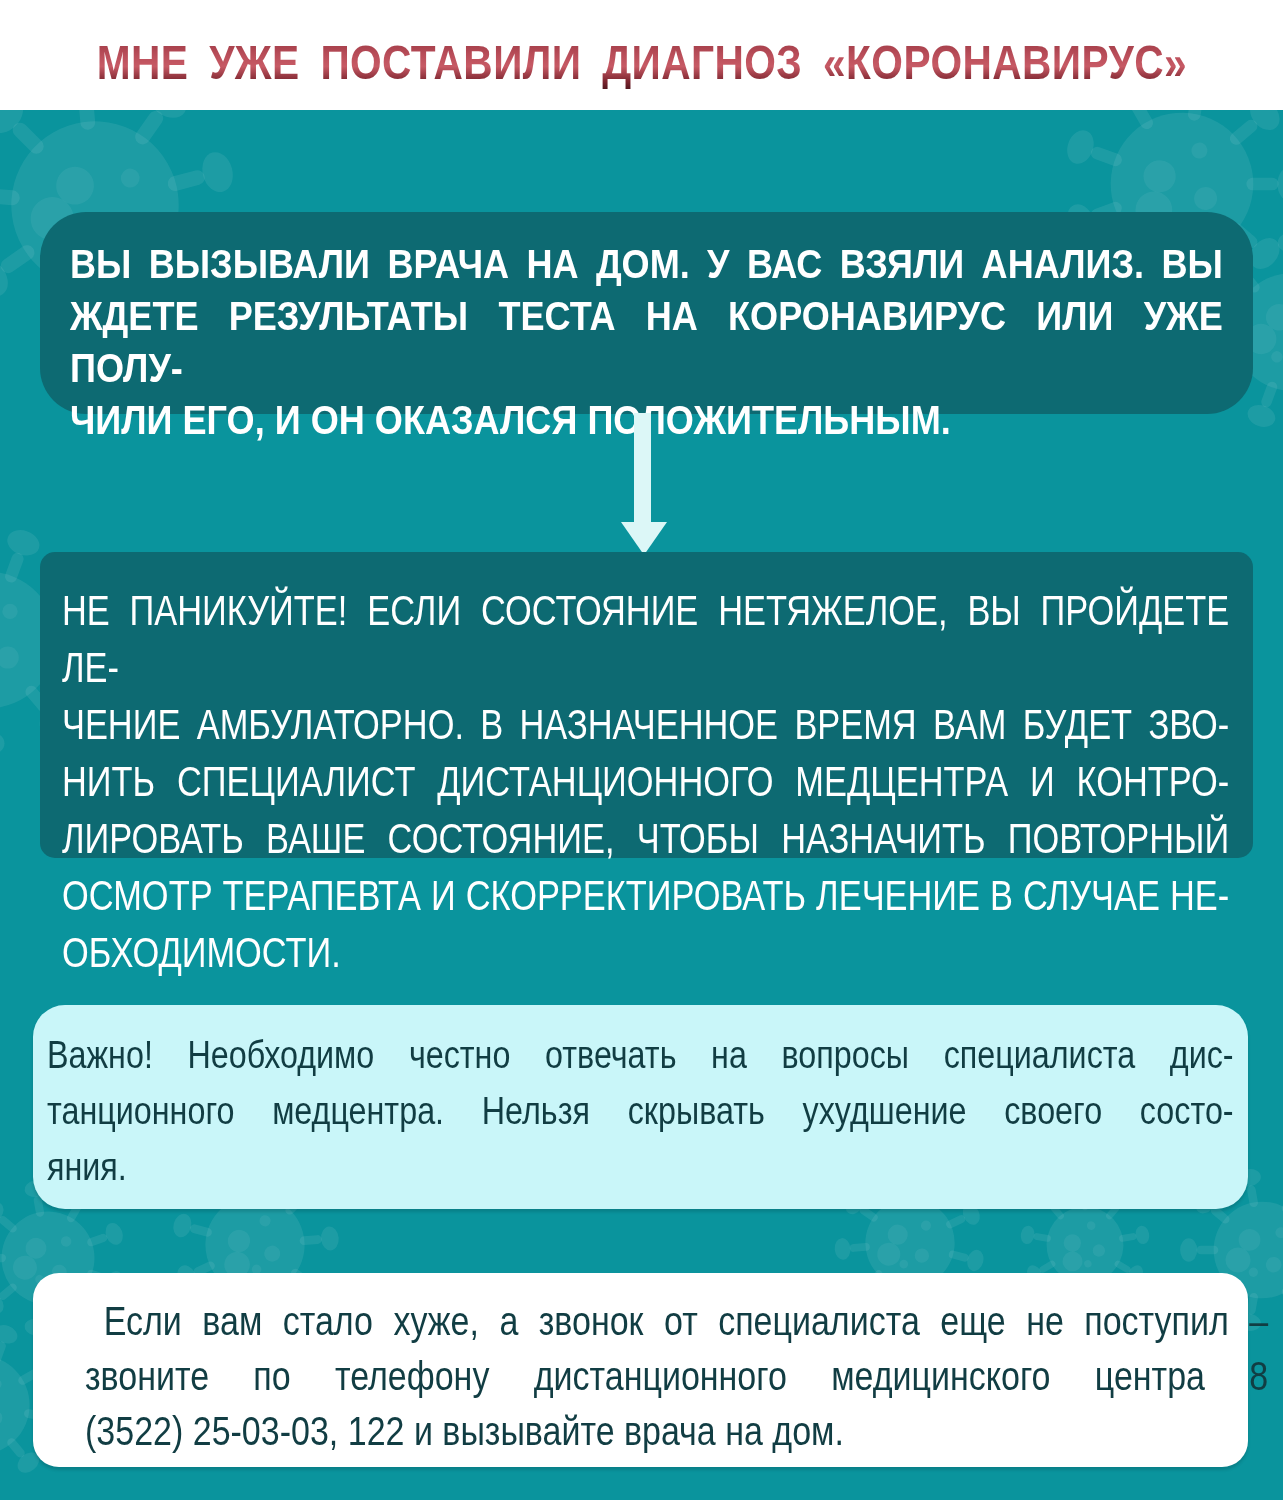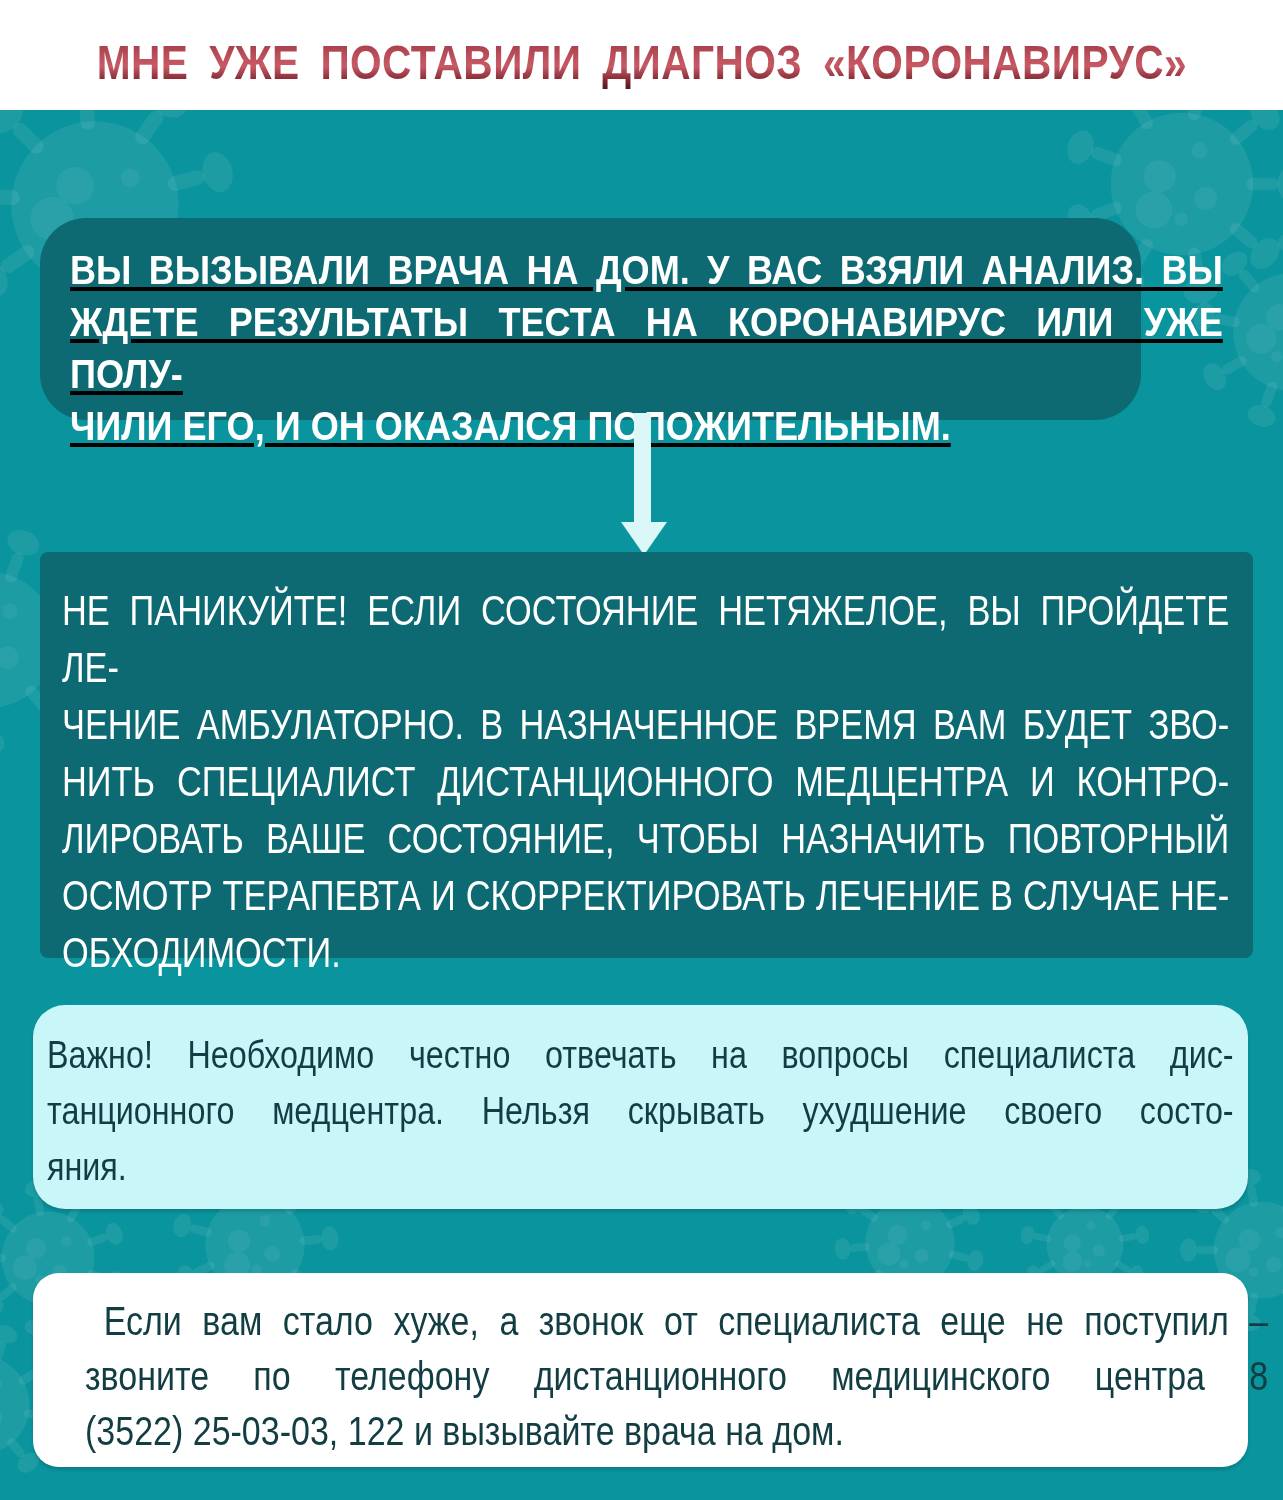--- a/index.html
+++ b/index.html
@@ -44,22 +44,22 @@
     background: var(--page_bg, #0a949d);
   }
   .watermarks { position:absolute; left:0; top:0; z-index:0; }
 
   
   .panel { position:absolute; z-index:1; box-sizing:border-box; }
   .panel.dark  { background: var(--panel_dark, #0d6a72); }
   .panel.light { background: var(--panel_light, #c9f6f9); box-shadow: 0 3px 3px rgba(0,40,45,.18); }
   .panel.white { background: var(--panel_white, #ffffff); box-shadow: 0 3px 3px rgba(0,40,45,.18); }
 
-  .box1 { left:40px; top:108px;   width:1101px; height:202px; border-radius:46px;text-decoration:underline; }
-  .box2 { left:40px; top:442px;  width:1213px; height:406px; border-radius:8px; }
+  .box1 { left:40px; top:102px;   width:1213px; height:202px; border-radius:46px; }
+  .box2 { left:40px; top:442px;  width:1213px; height:306px; border-radius:15px; }
   .box3 { left:33px; top:895px;  width:1215px; height:204px; border-radius:32px; }
   .box4 { left:33px; top:1163px; width:1215px; height:194px; border-radius:26px;padding-left:36px; }
 
   .lines { transform-origin: 0 0; }
   .jline { text-align: justify; text-align-last: justify; }
   .lines .jline:last-child { text-align-last: left; }
 
   .box1 .lines {
     margin: 26px 30px 0 30px; width: 1310px; transform: scaleX(0.88);
     color: var(--text_on_dark, #ffffff);

